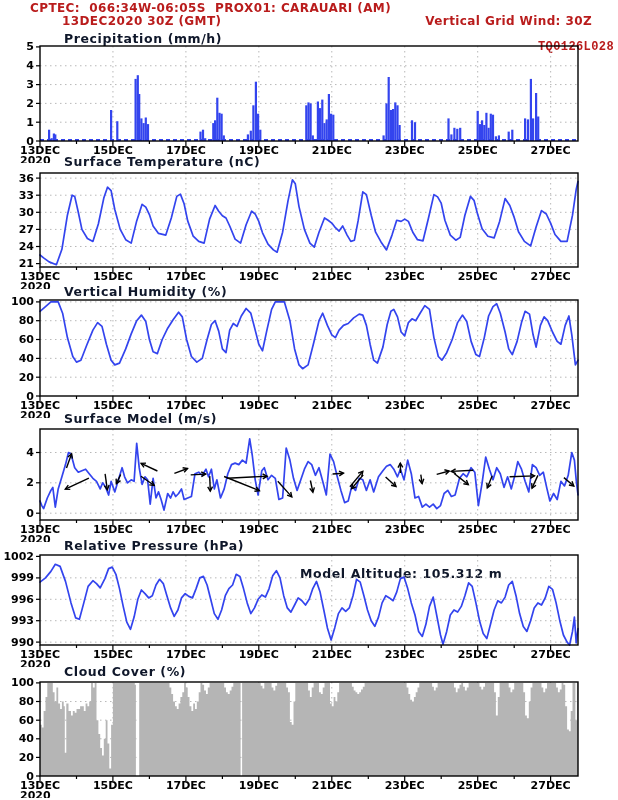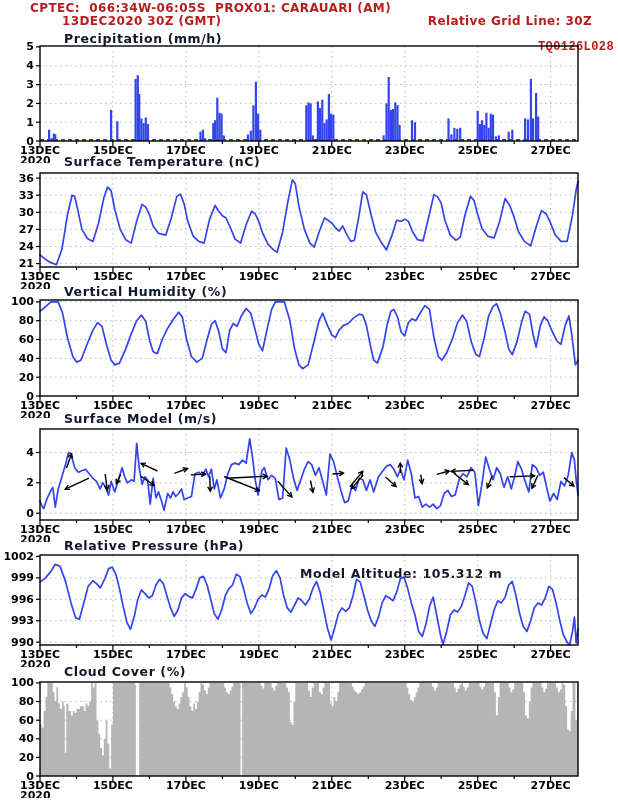--- a/index.html
+++ b/index.html
@@ -25,21 +25,21 @@
   .ylab{font-family:"DejaVu Sans",sans-serif;font-weight:bold;font-size:11px;text-anchor:end;fill:#000;}
   .xlab{font-family:"DejaVu Sans",sans-serif;font-weight:bold;font-size:11px;text-anchor:middle;fill:#000;}
   .year{text-anchor:start;}
 </style>
 </head>
 <body>
 
 <div id="page">
   <div class="hdr h1">CPTEC:  066:34W-06:05S  PROX01: CARAUARI (AM)</div>
   <div class="hdr h2l">13DEC2020 30Z (GMT)</div>
-  <div class="hdr h2r">Relative Grid Line: 30Z</div>
+  <div class="hdr h2r">Vertical Grid Wind: 30Z</div>
   <div class="hdr h3r">TQ0126L028</div>
 
   <div class="ptitle t0">Precipitation (mm/h)</div>
   <div class="ptitle t1">Surface Temperature (nC)</div>
   <div class="ptitle t2">Vertical Humidity (%)</div>
   <div class="ptitle t3">Surface Model (m/s)</div>
   <div class="ptitle t4">Relative Pressure (hPa)</div>
   <div class="ptitle t4b">Model Altitude: 105.312 m</div>
   <div class="ptitle t5">Cloud Cover (%)</div>
 

